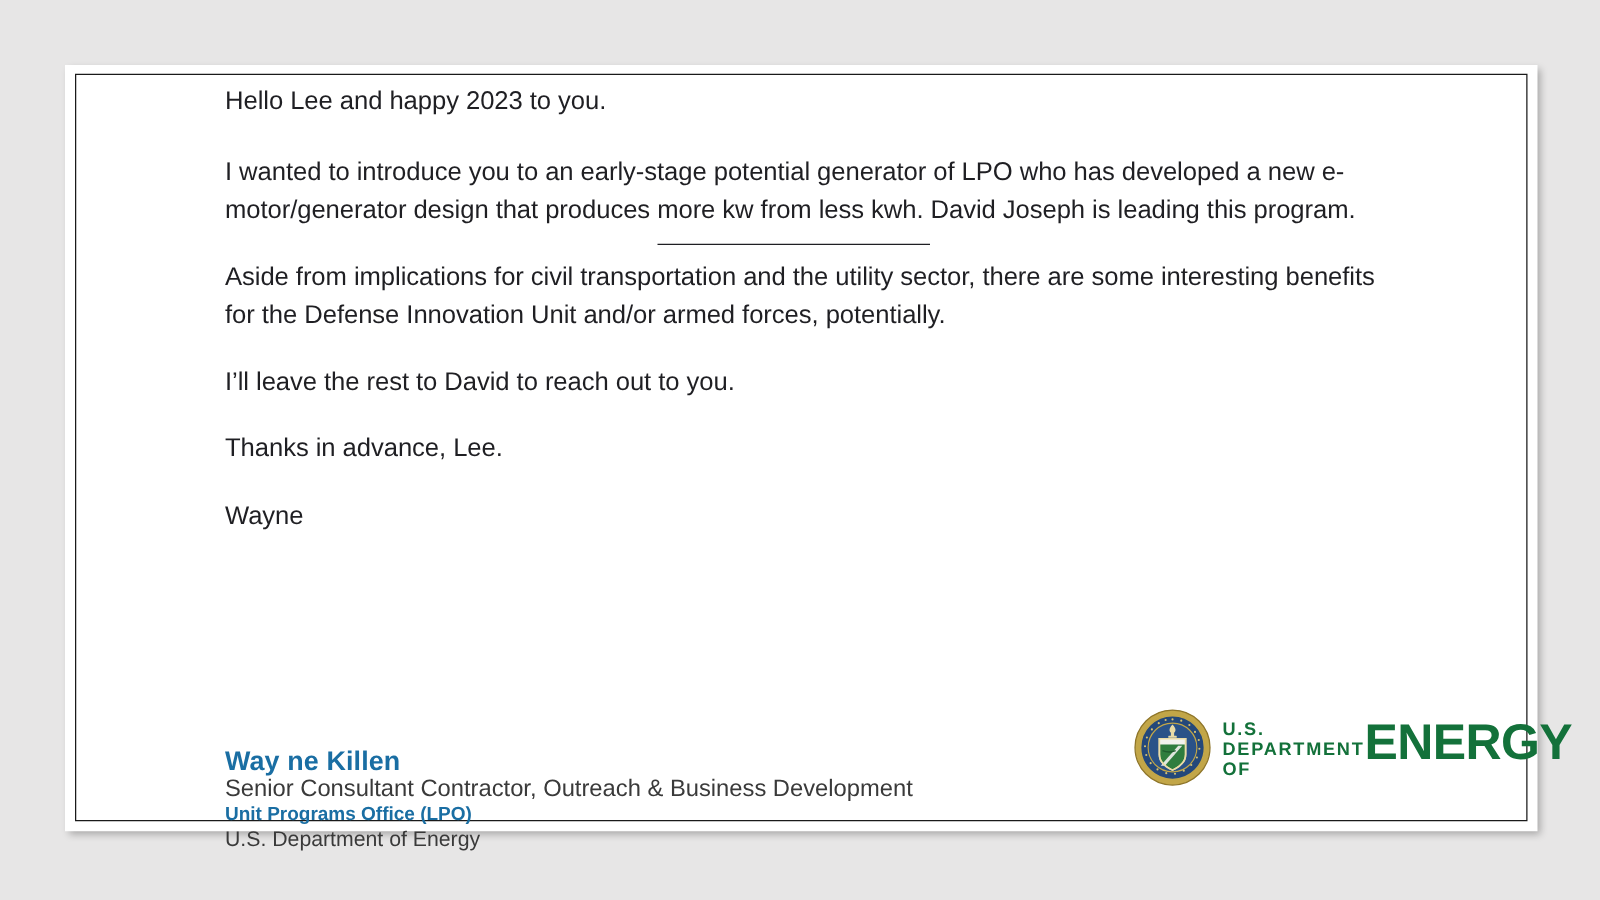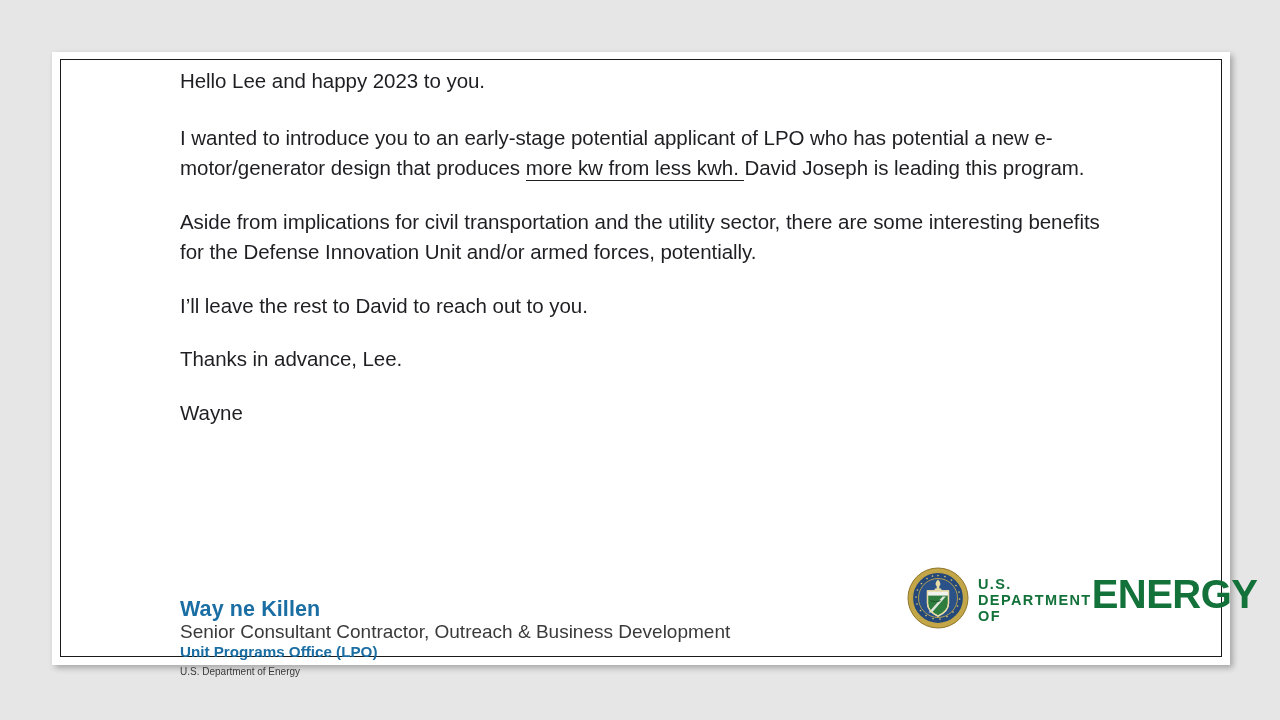--- a/index.html
+++ b/index.html
@@ -64,21 +64,21 @@
   
   .para.condensed {
     font-family: "Liberation Sans Narrow", "Liberation Sans", sans-serif;
     font-stretch: condensed;
     font-size: 20.5px;
     letter-spacing: -0.1px;
   }
 
   .underlined {
     border-bottom: 1.3px solid #1f1f23;
-    padding-bottom: 1px;
+    padding-bottom: 16px;
   }
 
   
   #signature-block {
     position: absolute;
     left: 128px;
     top: 544px;
     width: 620px;
     font-family: "Liberation Sans", sans-serif;
   }
@@ -102,21 +102,21 @@
   #sig-office {
     color: #1a6ea3;
     font-size: 15.2px;
     font-weight: bold;
     line-height: 20px;
     margin: 0;
   }
 
   #sig-dept {
     color: #3a3a3a;
-    font-size: 10px;
+    font-size: 17px;
     line-height: 20px;
     margin: 0;
   }
 
   
   #doe-logo {
     position: absolute;
     left: 855px;
     top: 508px;
     width: 240px;
@@ -156,21 +156,21 @@
 
 <div id="slide-canvas">
 
   <div id="page-sheet">
     <div id="page-frame"></div>
 
     <div id="body-content">
 
       <p class="para">Hello Lee and happy 2023 to you.</p>
 
-      <p class="para gap-lg"><span> I wanted to introduce you to an early-stage potential applicant of LPO who has potential a new e-motor/generator design that produces </span><span class="underlined">more kw from less kwh. </span><span>  David Joseph is leading this program.</span></p>
+      <p class="para gap-lg"><span> I wanted to introduce you to an early-stage potential generator of LPO who has developed a new e-motor/generator design that produces </span><span class="underlined">more kw from less kwh. </span><span>  David Joseph is leading this program.</span></p>
 
       <p class="para">Aside from implications for civil transportation and the utility sector, there are some interesting benefits for the Defense Innovation Unit and/or armed forces, potentially.</p>
 
 
       <p class="para">I’ll leave the rest to David to reach out to you.</p>
 
       <p class="para">Thanks in advance, Lee.</p>
 
       <p class="para">Wayne</p>
 

